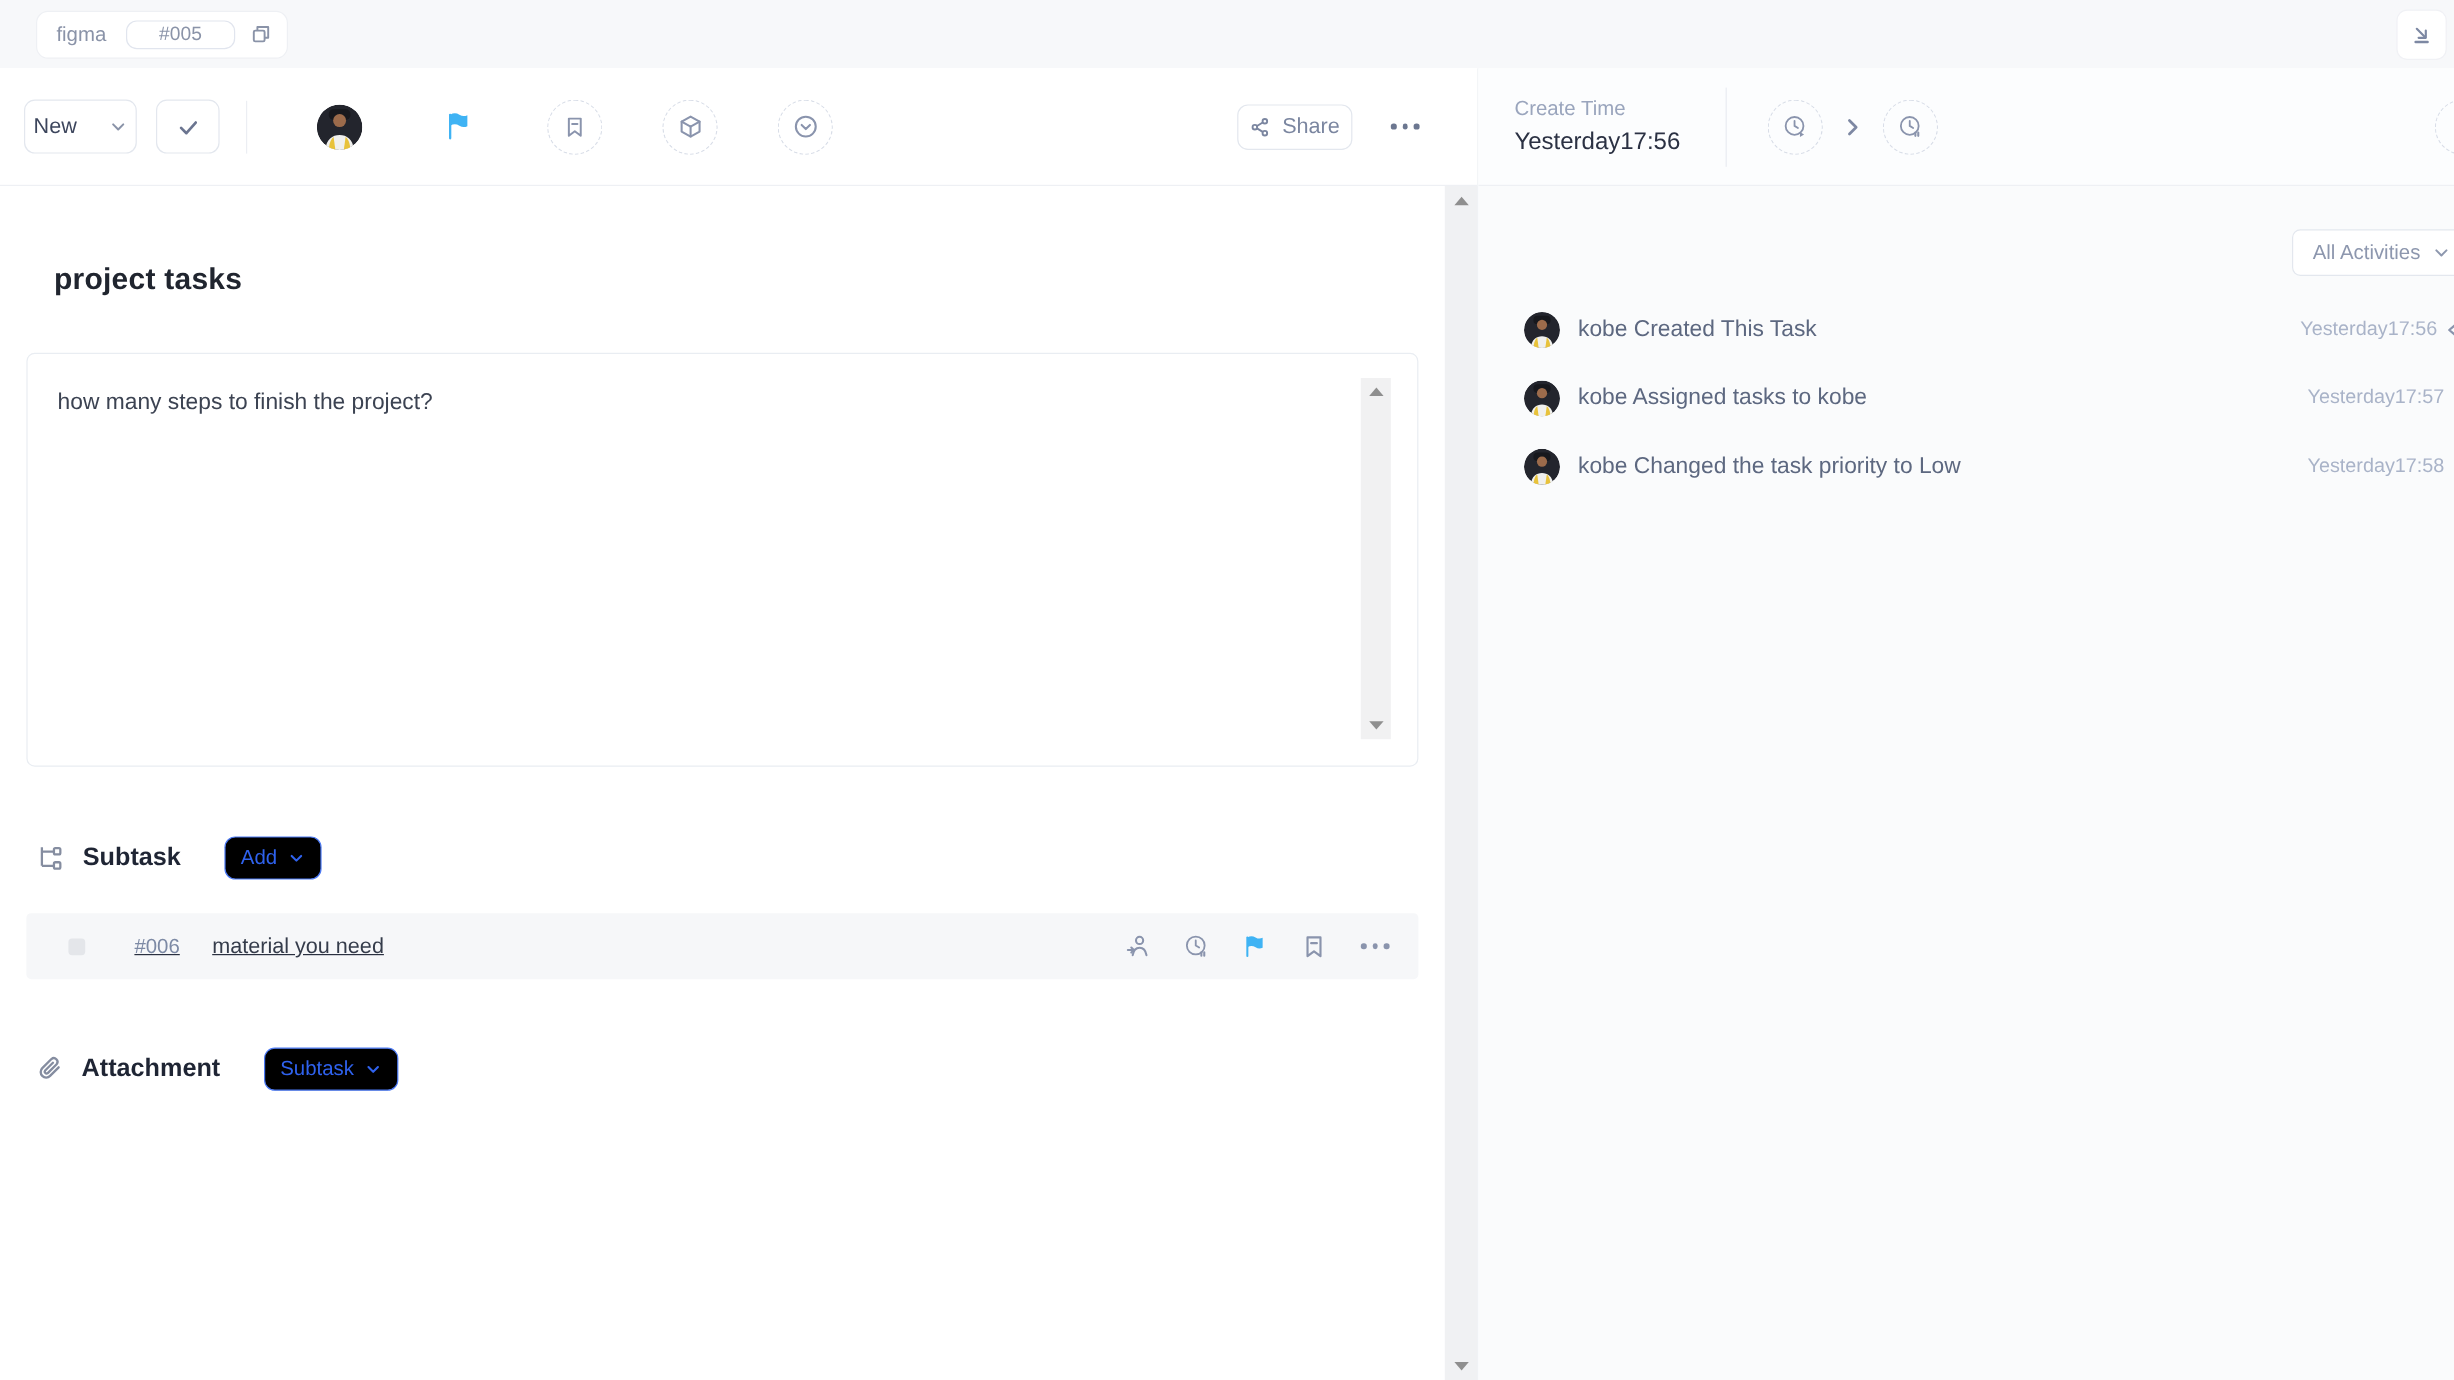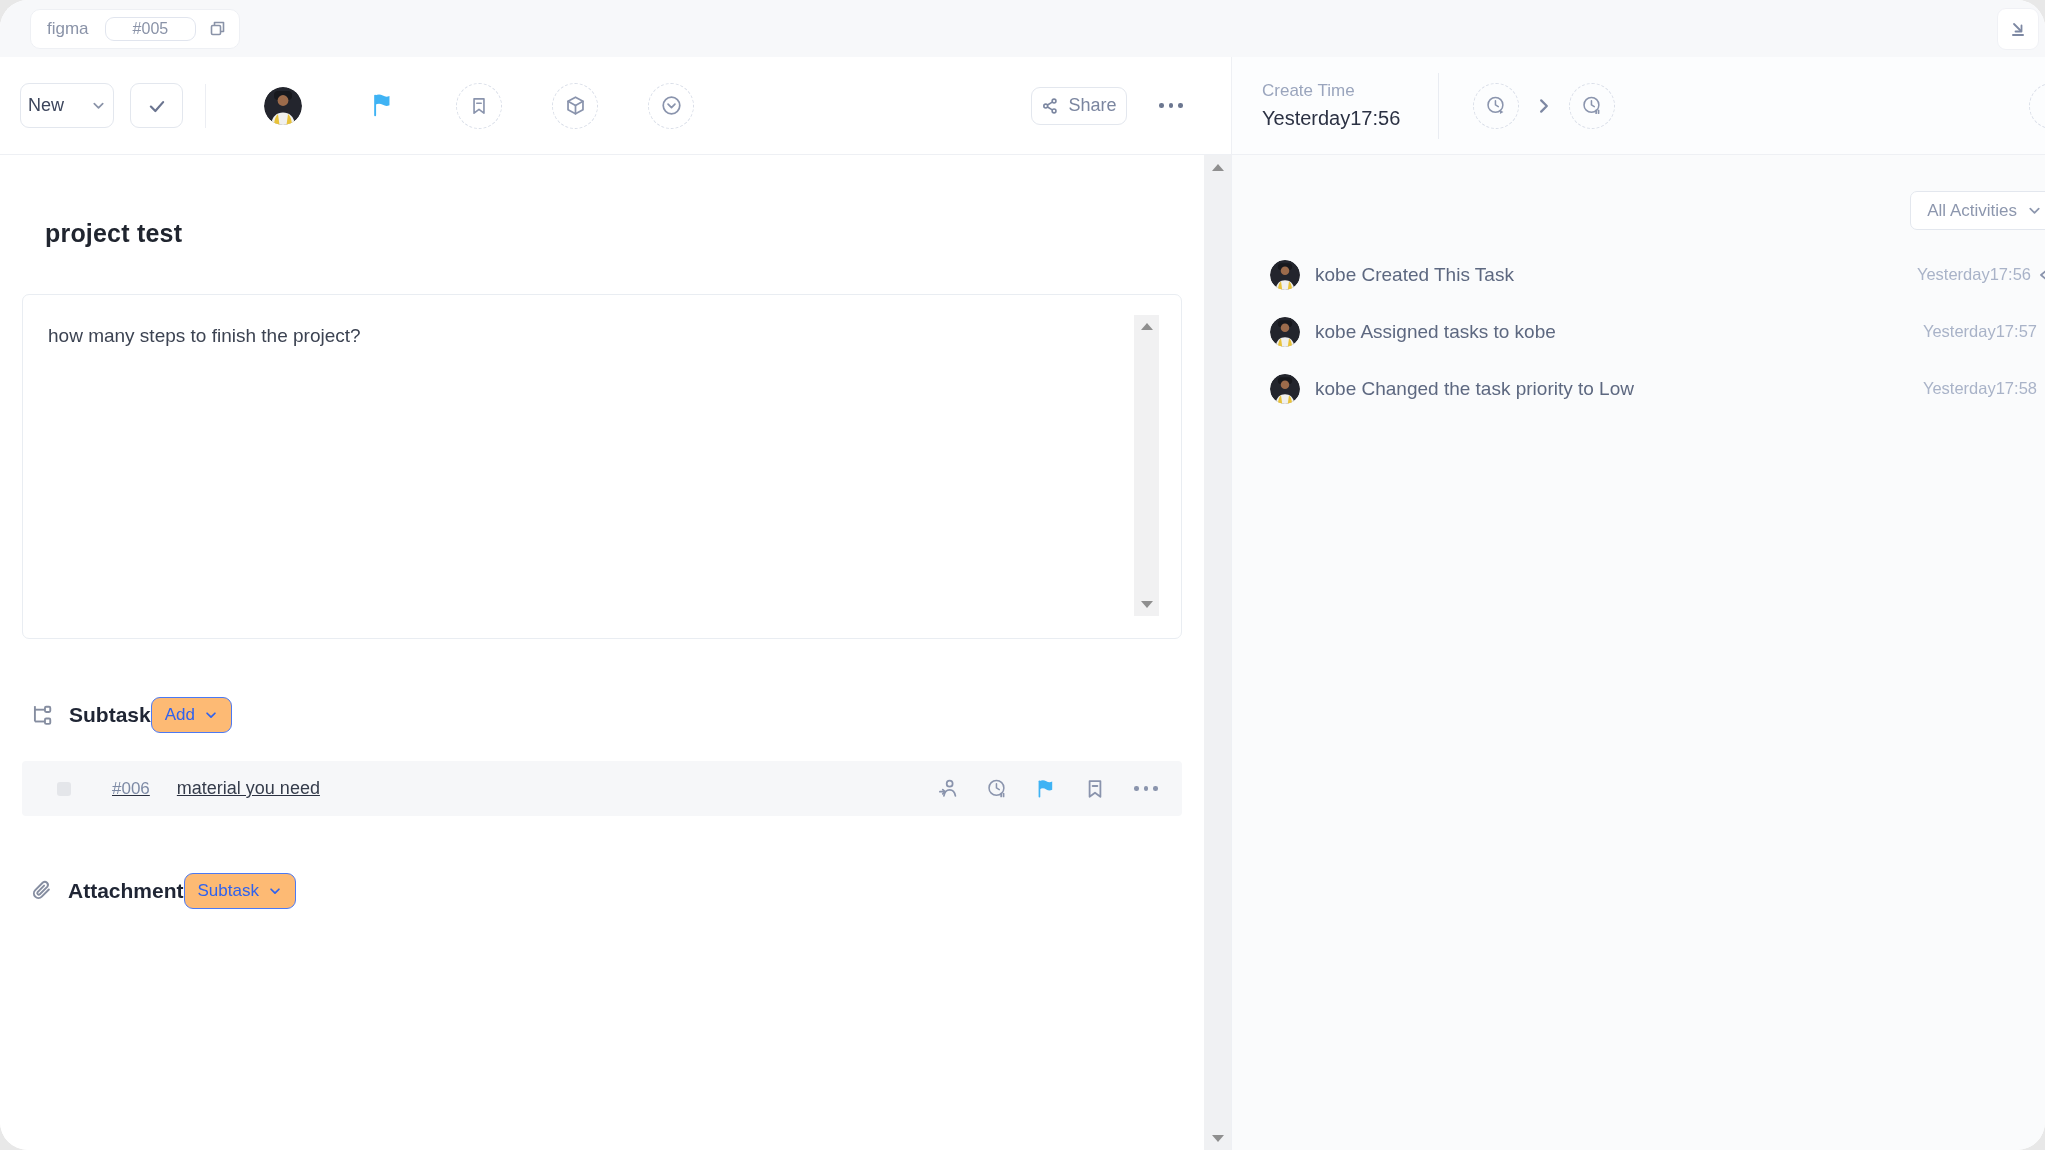--- a/index.html
+++ b/index.html
@@ -1,19 +1,19 @@
 <!DOCTYPE html>
 <html><head>
 <meta charset="utf-8">
 <style>
   * { margin:0; padding:0; box-sizing:border-box; }
   body { background:#e8e8e8; font-family:"Liberation Sans", sans-serif; }
   .screen {
     width:2045px; height:1150px; position:relative; overflow:hidden;
-    background:#fff; font-family:"Liberation Sans", sans-serif; color:#2a3040;border-radius:28px;
+    background:#fff; font-family:"Liberation Sans", sans-serif; color:#2a3040;
   }
   svg { display:block; }
 
   
   .top-strip {
     height:57px; background:#f7f8fa; display:flex; align-items:center;
     justify-content:space-between; padding:0 6px 0 30px;
   }
   .crumb-group {
     display:flex; align-items:center; background:#fff; border:1px solid #eef0f4;
@@ -101,21 +101,21 @@
   }
   .tri-up { width:0; height:0; border-left:6px solid transparent; border-right:6px solid transparent; border-bottom:7px solid #8f8f8f; }
   .tri-down { width:0; height:0; border-left:6px solid transparent; border-right:6px solid transparent; border-top:7px solid #8f8f8f; }
 
   .section-head { display:flex; align-items:center; margin-left:22px; }
   .subtask-head { margin-top:58px; }
   .attach-head { margin-top:57px; }
   .section-icon { color:#858da0; margin-left:7px; }
   .section-title { font-size:21px; font-weight:700; color:#1f2534; margin-left:14px; }
   .blue-btn {
-    height:36px; background:#fdba74; border:1px solid #4b79f4; border-radius:9px;
+    margin-left:36px; height:36px; background:#000000; border:1px solid #4b79f4; border-radius:9px;
     display:flex; align-items:center; padding:0 13px; gap:9px; font-size:17px; color:#2f62ee; cursor:pointer; font-family:inherit;
   }
   .subtask-row {
     margin:28px 22px 0; height:55px; background:#f6f7f9; border-radius:4px;
     display:flex; align-items:center; padding:0 22px 0 35px; cursor:pointer;text-decoration:underline;
   }
   .subtask-checkbox { width:14px; height:14px; background:#e4e6ea; border-radius:3px; flex:none; cursor:pointer; }
   .subtask-id { margin-left:41px; font-size:17px; color:#7d8aa5; }
   .subtask-title { margin-left:27px; font-size:18px; color:#353c4b; flex:1; }
   .row-icons { display:flex; align-items:center; gap:25px; color:#8a94ad; }
@@ -244,21 +244,21 @@
               <i></i>
               <i></i>
               <i></i>
             </span>
         </button>
       </div>
 
       <div class="doc-row">
         <div class="doc-content">
 
-          <h1 class="task-title">project test</h1>
+          <h1 class="task-title">project tasks</h1>
 
           <div class="desc-box">
             <div class="desc-text">how many steps to finish the project?</div>
             <div class="inner-scrollbar">
               <span class="tri-up"></span>
               <span class="tri-down"></span>
             </div>
           </div>
 
           <div class="section-head subtask-head">

